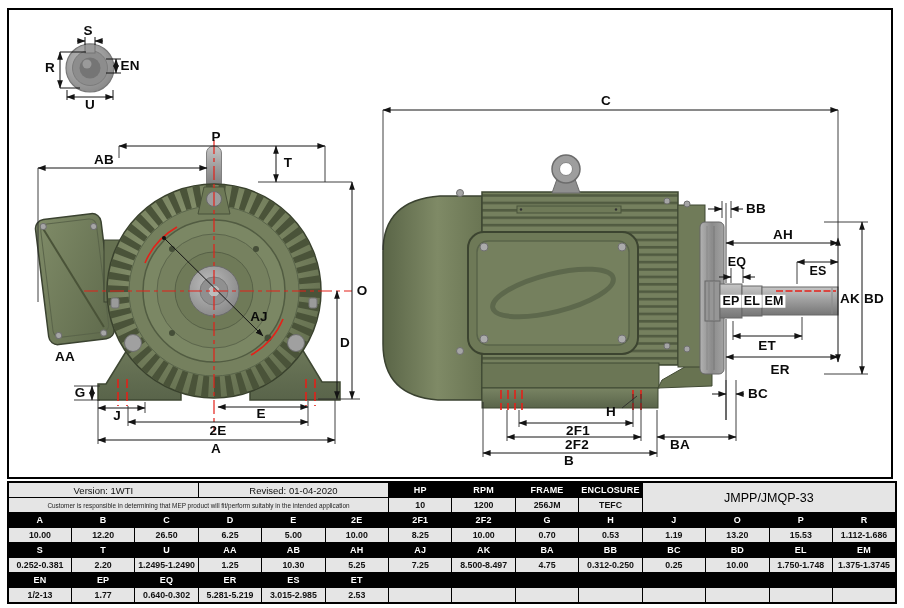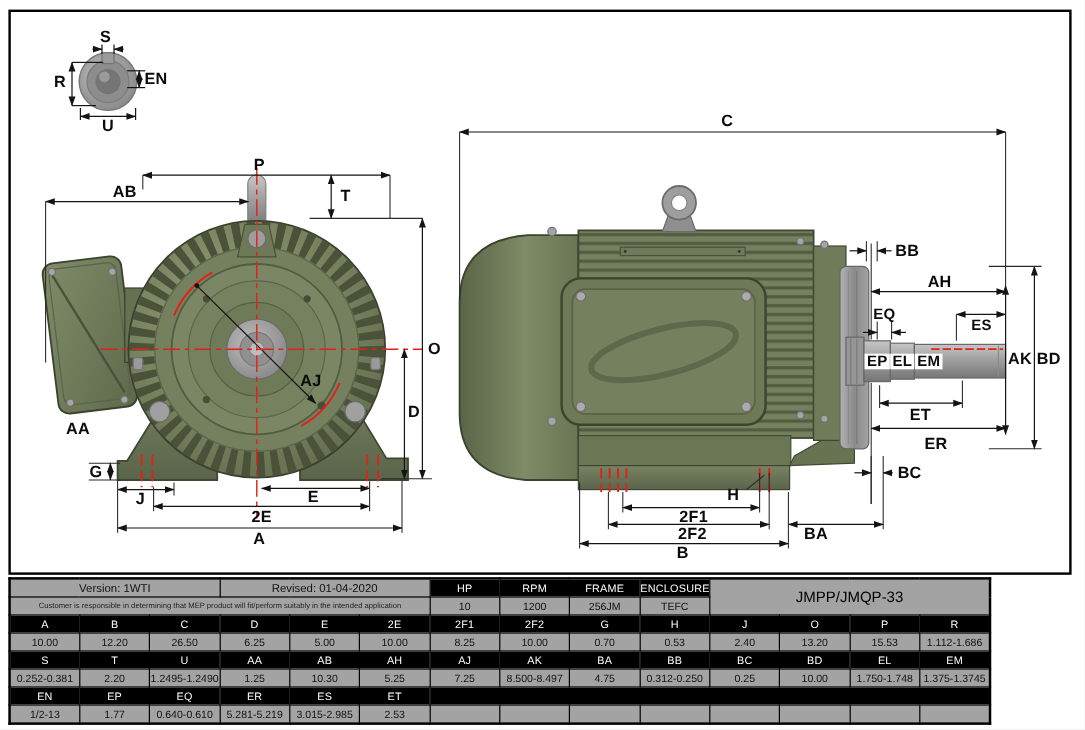--- a/index.html
+++ b/index.html
@@ -9,26 +9,26 @@
   svg{position:absolute;left:0;top:0;}
   .dim{stroke:#141414;stroke-width:1;fill:none;}
   .dimthin{stroke:#2a2a2a;stroke-width:0.9;fill:none;}
   .red{stroke:#e32119;fill:none;}
   
   .lbl{position:absolute;transform:translate(-50%,-50%);font-weight:bold;color:#0b0b0b;
        font-size:13.5px;line-height:1;white-space:nowrap;letter-spacing:0.2px;}
   .lbl.sm{font-size:12.5px;}
   .boxed{background:#ffffff;padding:0 2px;}
   
-  table.spec{position:absolute;left:7px;top:481px;width:819px;height:121px;border-collapse:collapse;
-             table-layout:fixed;background:#a3a3a3;border:2.5px solid #000;}
+  table.spec{position:absolute;left:7px;top:481px;width:890px;height:121px;border-collapse:collapse;
+             table-layout:fixed;background:#e5e5e5;border:2.5px solid #000;}
   table.spec td,table.spec th{border:1.5px solid #000;padding:0;margin:0;text-align:center;
              vertical-align:middle;overflow:hidden;white-space:nowrap;height:14px;}
-  table.spec .hd{background:#000;color:#fff;font-weight:normal;font-size:9px;letter-spacing:0.2px;}
-  table.spec .val{font-size:8.8px;color:#111;font-weight:normal;}
+  table.spec .hd{background:#000;color:#fff;font-weight:bold;font-size:9px;letter-spacing:0.2px;}
+  table.spec .val{font-size:8.8px;color:#111;font-weight:bold;}
   table.spec .meta{font-size:9.5px;color:#111;}
   table.spec .disc{font-size:6.4px;color:#222;}
   table.spec .model{font-size:12.5px;font-weight:normal;color:#000;}
 </style>
 </head>
 <body>
 
 <div class="page">
   <div class="frame"></div>
 
@@ -360,21 +360,21 @@
           <td class="val">10.00</td>
           <td class="val">12.20</td>
           <td class="val">26.50</td>
           <td class="val">6.25</td>
           <td class="val">5.00</td>
           <td class="val">10.00</td>
           <td class="val">8.25</td>
           <td class="val">10.00</td>
           <td class="val">0.70</td>
           <td class="val">0.53</td>
-          <td class="val">2.40</td>
+          <td class="val">1.19</td>
           <td class="val">13.20</td>
           <td class="val">15.53</td>
           <td class="val">1.112-1.686</td>
         </tr>
         <tr>
           <th class="hd">S</th>
           <th class="hd">T</th>
           <th class="hd">U</th>
           <th class="hd">AA</th>
           <th class="hd">AB</th>
@@ -409,21 +409,21 @@
           <th class="hd">EP</th>
           <th class="hd">EQ</th>
           <th class="hd">ER</th>
           <th class="hd">ES</th>
           <th class="hd">ET</th>
           <th class="hd" colspan="8"></th>
         </tr>
         <tr>
           <td class="val">1/2-13</td>
           <td class="val">1.77</td>
-          <td class="val">0.640-0.610</td>
+          <td class="val">0.640-0.302</td>
           <td class="val">5.281-5.219</td>
           <td class="val">3.015-2.985</td>
           <td class="val">2.53</td>
           <td class="val"></td>
           <td class="val"></td>
           <td class="val"></td>
           <td class="val"></td>
           <td class="val"></td>
           <td class="val"></td>
           <td class="val"></td>

